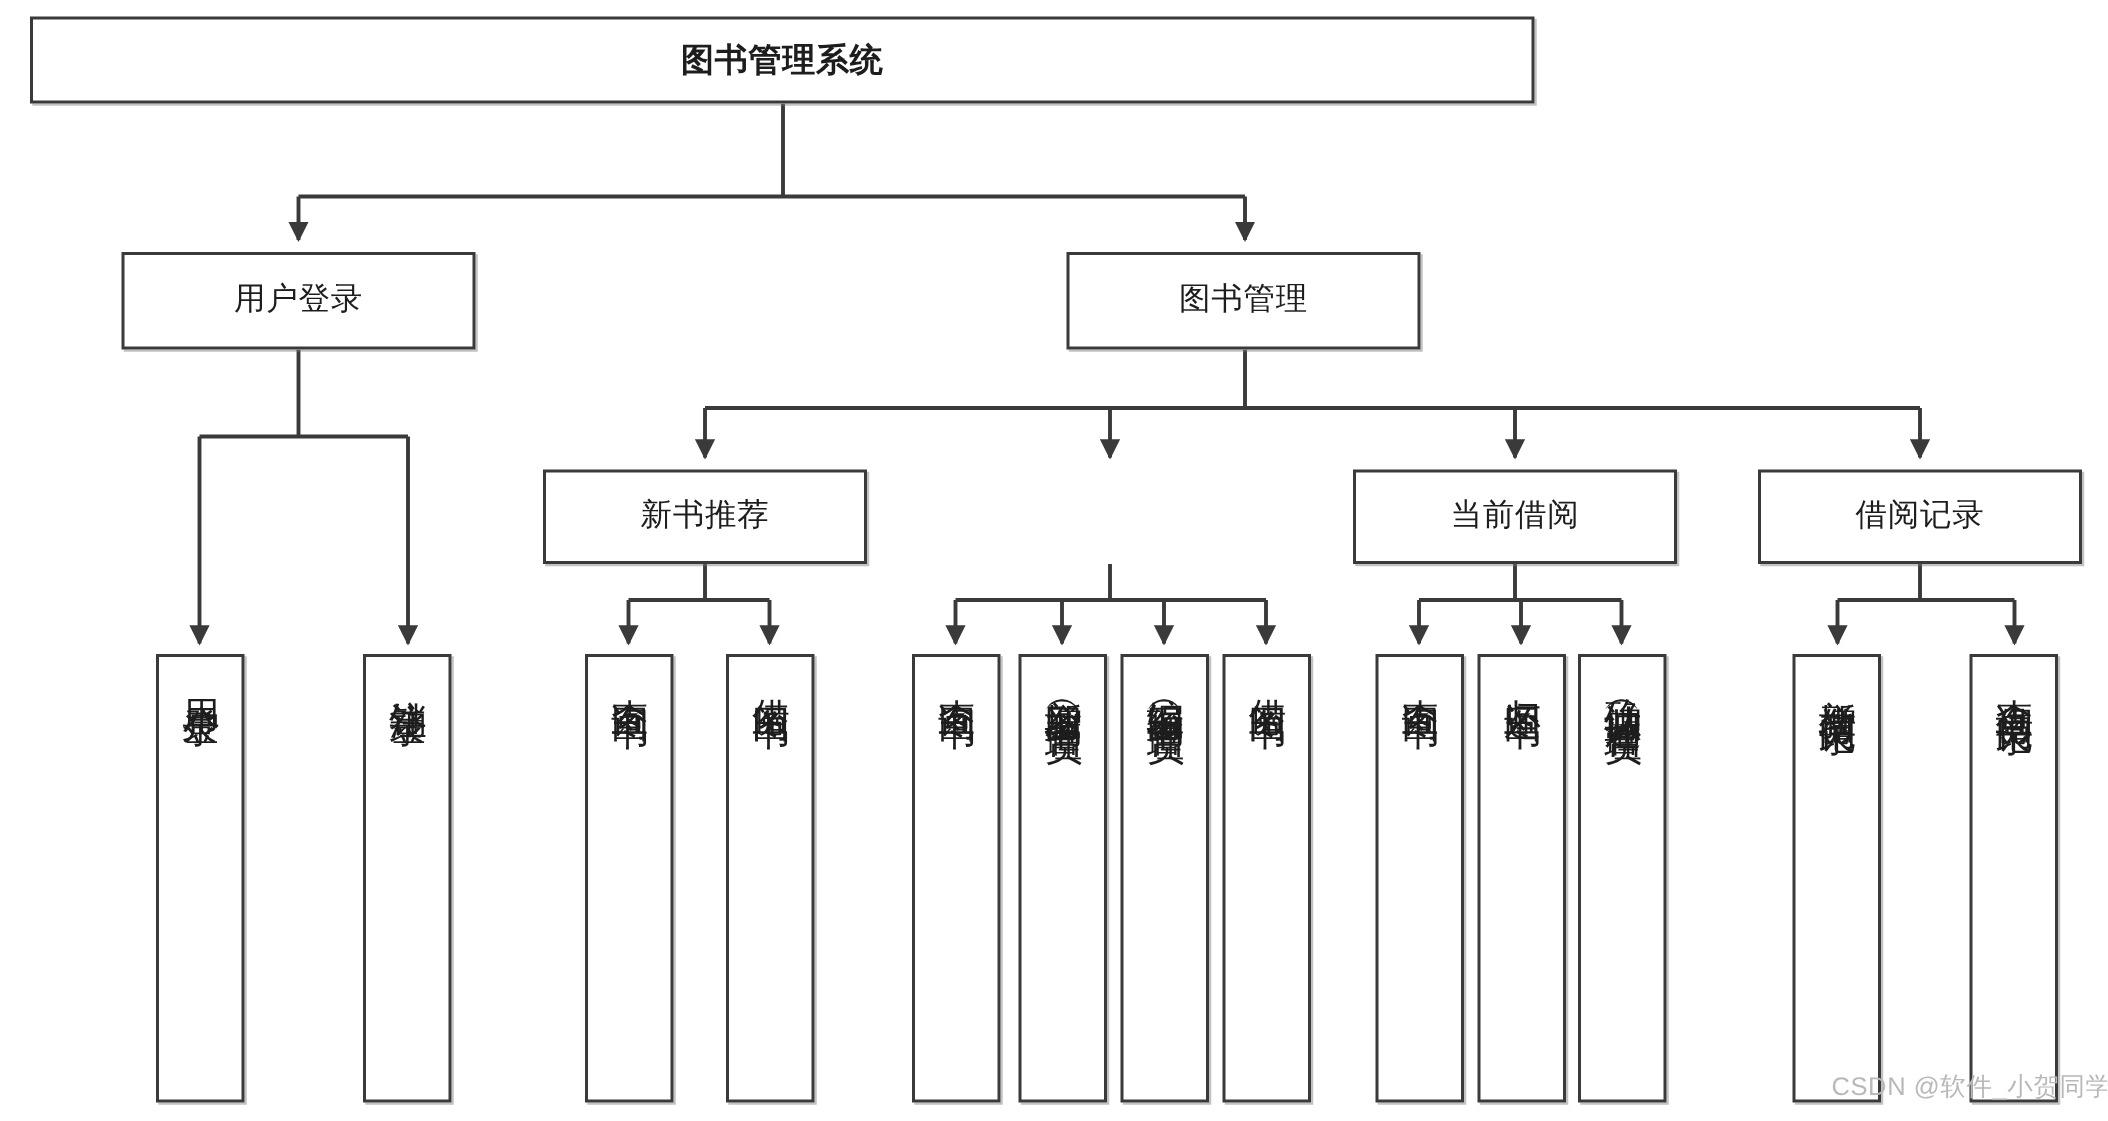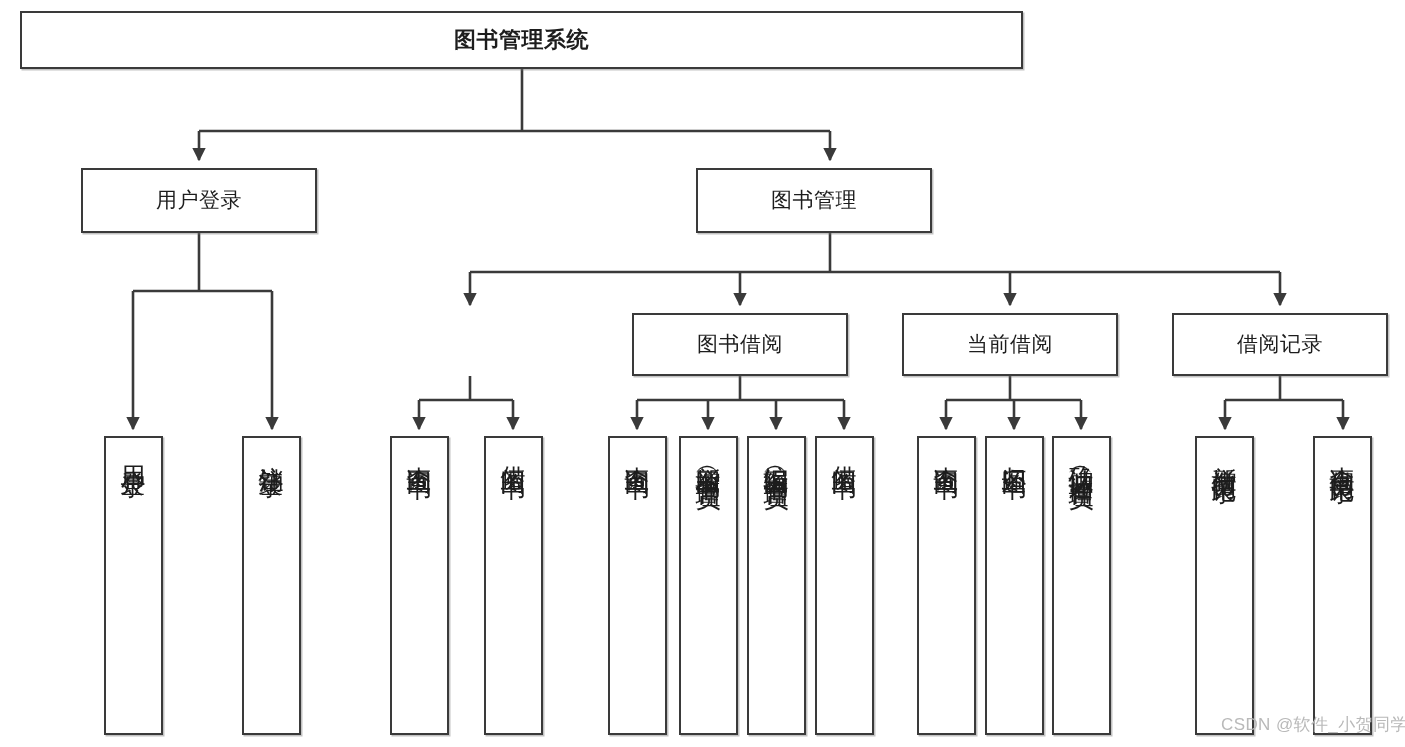--- a/index.html
+++ b/index.html
@@ -130,28 +130,28 @@
   </svg>
 
   <div class="node root" style="left:20px; top:11px; width:1003px; height:58px;font-weight:bold;">
     <span class="label">图书管理系统</span>
   </div>
 
   <div class="node" style="left:81px; top:168px; width:236px; height:65px;">
     <span class="label">用户登录</span>
   </div>
 
-  <div class="node" style="left:696px; top:168px; width:236px; height:65px;">
+  <div class="node" style="left:711px; top:168px; width:236px; height:65px;">
     <span class="label">图书管理</span>
   </div>
 
-
-  <div class="node" style="left:632px; top:313px; width:216px; height:63px;">
-    <span class="label">图书借阅</span>
-  </div>
+  <div class="node" style="left:362px; top:313px; width:216px; height:63px;">
+    <span class="label">新书推荐</span>
+  </div>
+
 
   <div class="node" style="left:1172px; top:313px; width:216px; height:63px;">
     <span class="label">借阅记录</span>
   </div>
 
   <div class="node" style="left:902px; top:313px; width:216px; height:63px;">
     <span class="label">当前借阅</span>
   </div>
 
   <div class="node leaf" style="left:104px; top:436px; width:59px; height:299px;">

